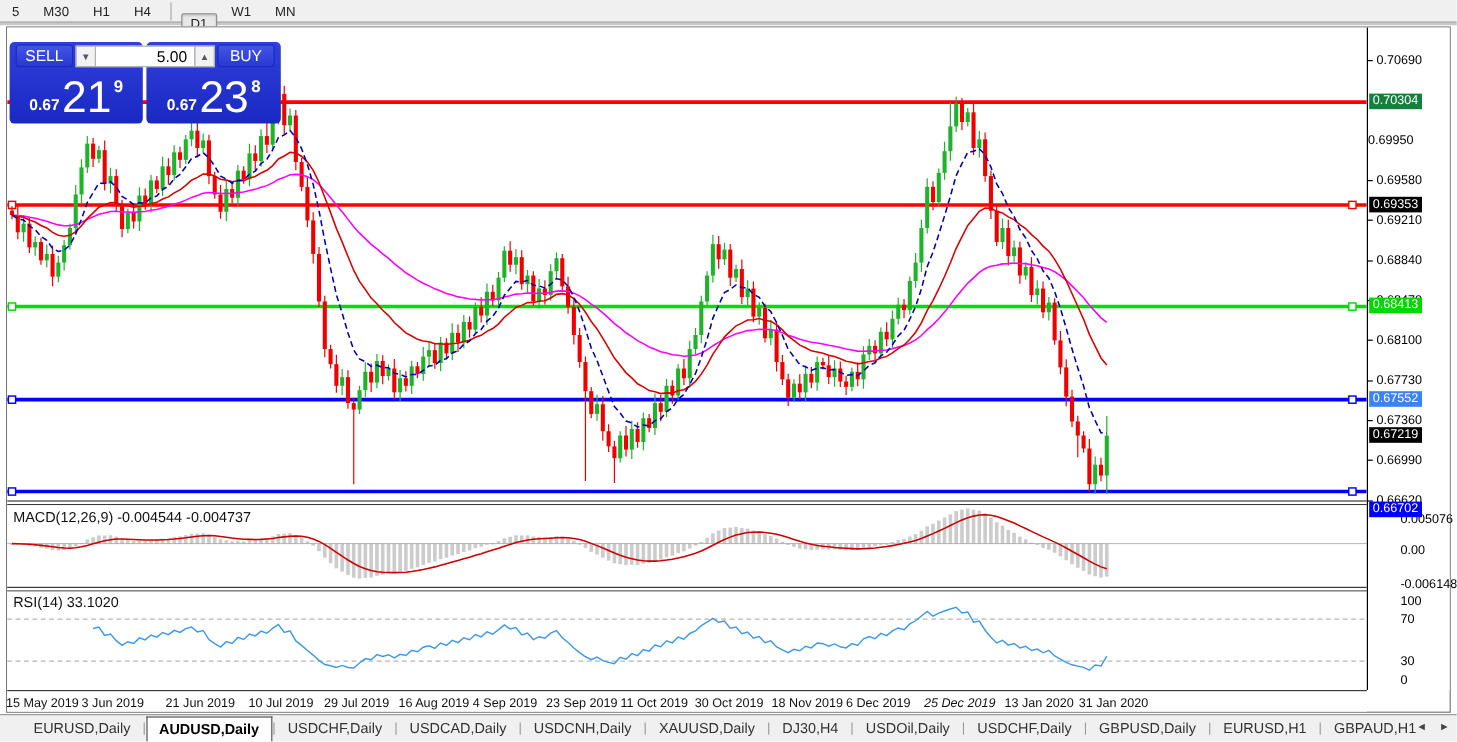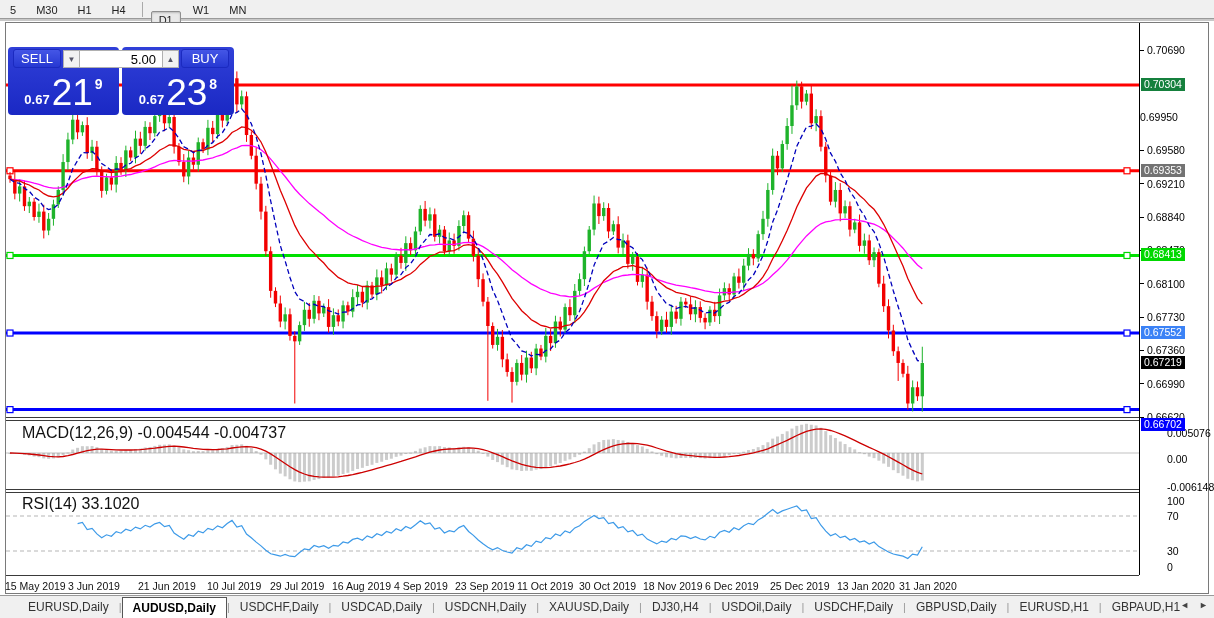--- a/index.html
+++ b/index.html
@@ -16,24 +16,24 @@
   
   .chart-window { position:absolute; left:5px; top:22px; width:1204px; height:572px; background:#fff; border:1px solid #7a7a7a; }
   .pane { position:absolute; left:0; background:#fff; }
   .pane-sep { position:absolute; left:0; width:1133px; height:4px; background:#fff; border-top:1px solid #3a3a3a; border-bottom:1px solid #3a3a3a; }
   svg { display:block; }
 
   .chart-title { position:absolute; left:7px; top:3px; font-size:11px; color:#111; white-space:nowrap; z-index:5; }
   .chart-title .tri { font-size:8px; margin-right:4px; color:#000; }
   .chart-title b { font-weight:bold; }
 
-  .ind-label { position:absolute; left:16px; font-size:16px; color:#111; z-index:5; white-space:nowrap; }
+  .ind-label { position:absolute; left:5px; font-size:12px; color:#111; z-index:5; white-space:nowrap; }
 
   
-  .trade-panel { position:absolute; left:2px; top:24px; width:226px; height:80px; z-index:10;text-decoration:underline; }
+  .trade-panel { position:absolute; left:2px; top:12px; width:226px; height:80px; z-index:10;text-decoration:underline; }
   .tp-box { position:absolute; top:0; height:68px; border-radius:4px; background:linear-gradient(#3040d8,#1a28c4); }
   .tp-box.sell { left:0; width:111px; }
   .tp-box.buy { left:114px; width:112px; }
   .tp-btn { position:absolute; top:2px; height:19px; border-radius:3px; background:linear-gradient(#4456e6,#2638d2);
             color:#fff; font-size:13px; display:flex; align-items:center; justify-content:center; border:1px solid #1b2ac0; }
   .tp-btn.sellb { left:5px; width:48px; }
   .tp-btn.buyb { right:5px; width:48px; }
   .tp-price { position:absolute; left:0; right:0; top:24px; bottom:2px; color:#fff; display:flex; align-items:center; justify-content:center; }
   .tp-price .pfx { font-size:13px; font-weight:bold; margin-right:2px; margin-top:14px; }
   .tp-price .big { font-size:37px; font-weight:400; line-height:1; }
@@ -734,21 +734,21 @@
         <div class="date-lbl" style="left: 132px;">21 Jun 2019</div>
         <div class="date-lbl" style="left: 201px;">10 Jul 2019</div>
         <div class="date-lbl" style="left: 264px;">29 Jul 2019</div>
         <div class="date-lbl" style="left: 326px;">16 Aug 2019</div>
         <div class="date-lbl" style="left: 388px;">4 Sep 2019</div>
         <div class="date-lbl" style="left: 449px;">23 Sep 2019</div>
         <div class="date-lbl" style="left: 511px;">11 Oct 2019</div>
         <div class="date-lbl" style="left: 573px;">30 Oct 2019</div>
         <div class="date-lbl" style="left: 637px;">18 Nov 2019</div>
         <div class="date-lbl" style="left: 699px;">6 Dec 2019</div>
-        <div class="date-lbl" style="left: 764px;">25 Dec 2019</div>
+        <div class="date-lbl" style="left: 764px; font-style: italic;">25 Dec 2019</div>
         <div class="date-lbl" style="left: 831px;">13 Jan 2020</div>
         <div class="date-lbl" style="left: 893px;">31 Jan 2020</div>
       </div>
 
     <div class="axis-col" id="axisCol">
         <div class="tick" style="top: 21.3337px;">
           <i class="dash"></i>
           <span>0.70690</span>
         </div>
         <div class="tick" style="top: 88.0003px; flex-direction: column;">
@@ -785,21 +785,21 @@
         </div>
         <div class="tick" style="top: 354.667px;">
           <i class="dash"></i>
           <span>0.66990</span>
         </div>
         <div class="tick" style="top: 388px;">
           <i class="dash"></i>
           <span>0.66620</span>
         </div>
         <div class="lvl-label" style="top: 55.1084px; background: #15803d;">0.70304</div>
-        <div class="lvl-label" style="top: 140.784px; background: #737373;">0.69353</div>
+        <div class="lvl-label" style="top: 140.784px; background: #000000;">0.69353</div>
         <div class="lvl-label" style="top: 225.469px; background: rgb(0, 216, 0);">0.68413</div>
         <div class="lvl-label" style="top: 303.036px; background: #3b82f6;">0.67552</div>
         <div class="lvl-label" style="top: 395px; background: rgb(0, 0, 255);">0.66702</div>
         <div class="lvl-label" style="top: 333.036px; background: rgb(0, 0, 0);">0.67219</div>
         <div class="axis-num" style="top: 404.112px;">0.005076</div>
         <div class="axis-num" style="top: 430px;">0.00</div>
         <div class="axis-num" style="top: 458px;">-0.006148</div>
         <div class="axis-num" style="top: 472px;">100</div>
         <div class="axis-num" style="top: 487px;">70</div>
         <div class="axis-num" style="top: 522px;">30</div>

